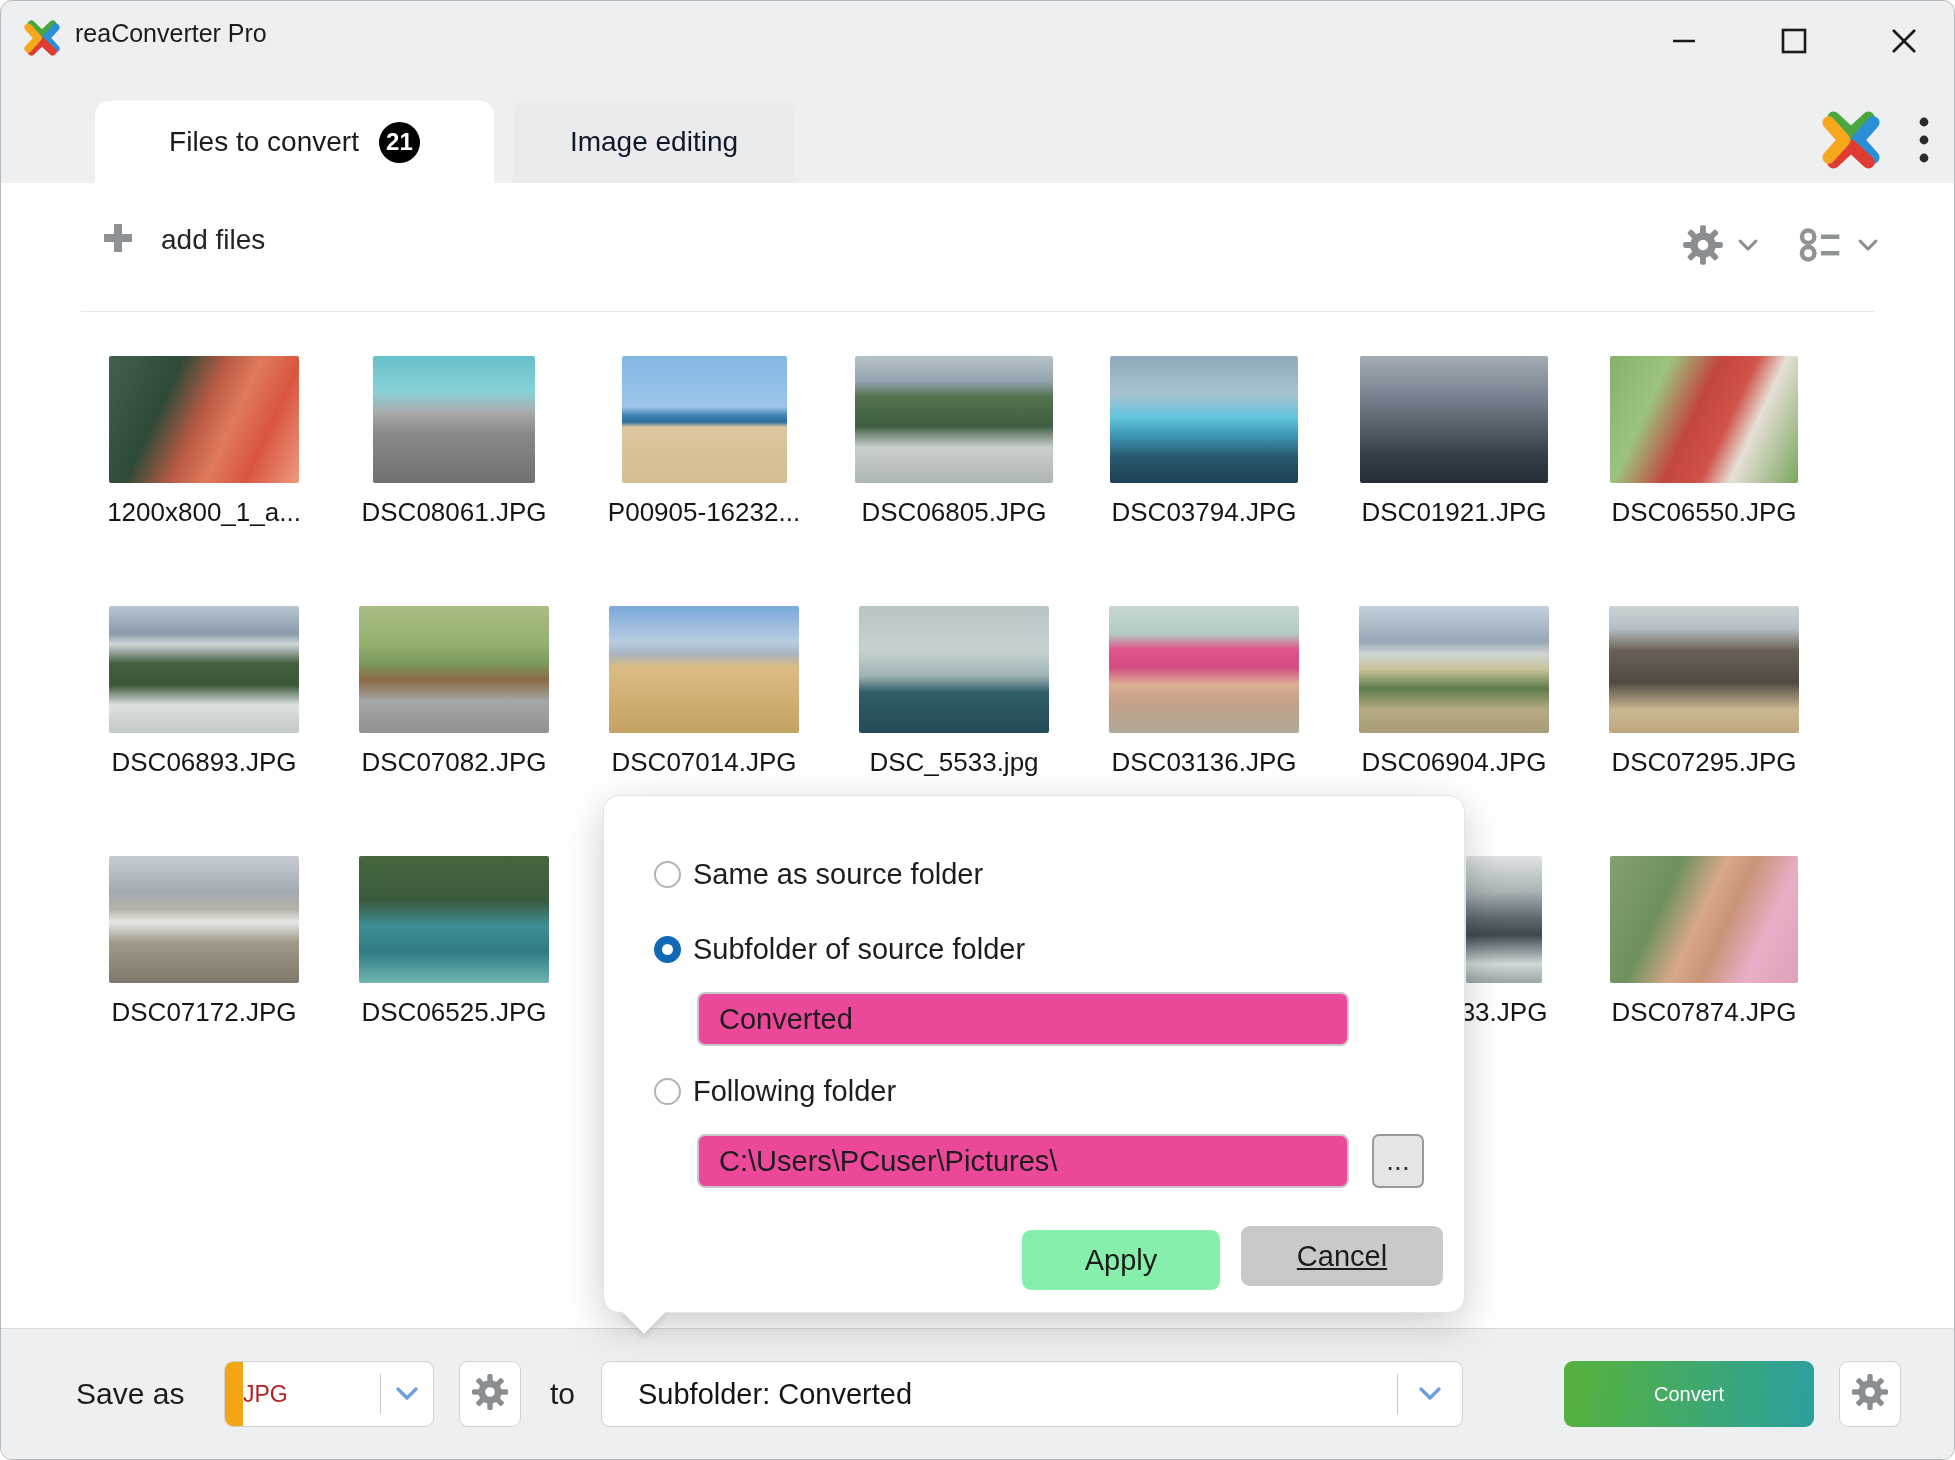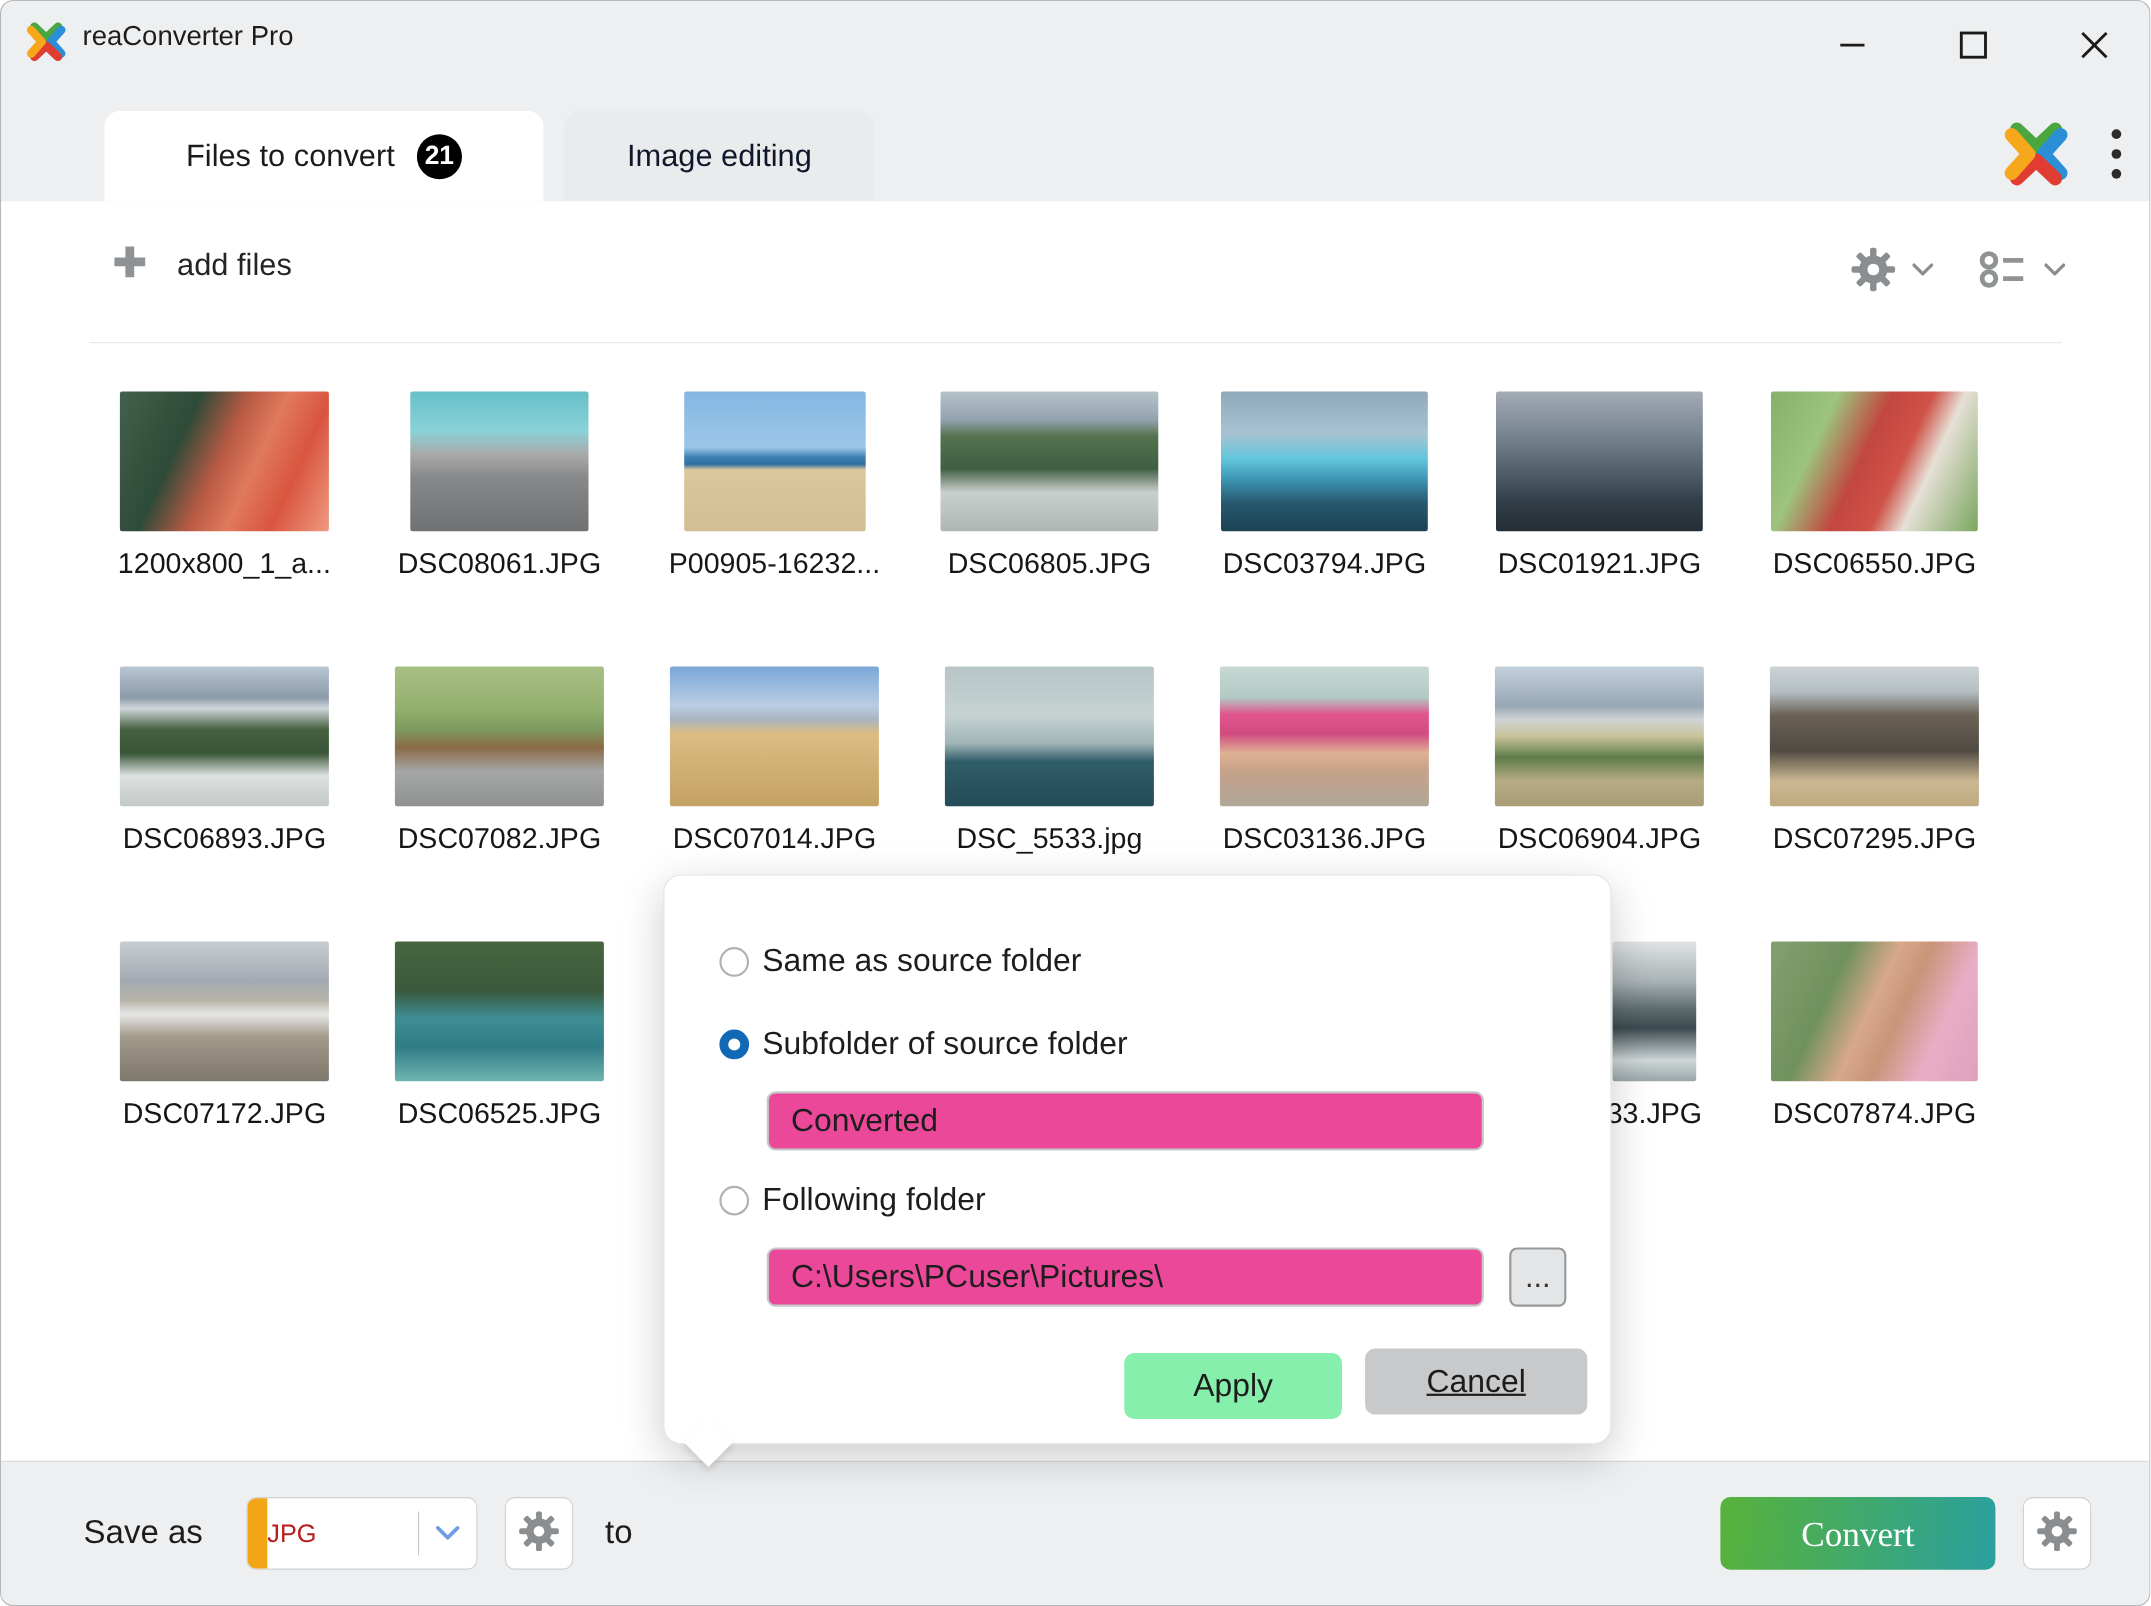--- a/index.html
+++ b/index.html
@@ -60,21 +60,21 @@
   .bb-ctl{position:absolute;top:32px;height:66px;background:#ffffff;border:1px solid #cfd1d3;border-radius:9px;box-sizing:border-box;display:flex;align-items:center;cursor:pointer;}
   .format-select{left:223px;width:210px;}
   .format-strip{width:18px;height:100%;background:#f2a516;border-radius:8px 0 0 8px;flex:0 0 auto;}
   .format-text{flex:1;font-size:23px;color:#b91c1c;}
   .ctl-divider{width:1px;height:40px;background:#c6c8ca;}
   .ctl-chev{width:52px;display:flex;align-items:center;justify-content:center;flex:0 0 auto;}
   .gear-btn{display:flex;align-items:center;justify-content:center;}
   .gear1{left:458px;width:62px;}
   .dest-select{left:600px;width:862px;}
   .dest-text{flex:1;font-size:29px;color:#141414;padding-left:36px;}
-  .convert-btn{position:absolute;left:1563px;top:32px;width:250px;height:66px;border:none;border-radius:9px;background:linear-gradient(95deg,#57b23a 0%,#2aa09e 100%);color:#ffffff;font-family:Liberation Serif, serif;font-size:32px;cursor:pointer;}
+  .convert-btn{position:absolute;left:1563px;top:32px;width:250px;height:66px;border:none;border-radius:9px;background:linear-gradient(95deg,#57b23a 0%,#2aa09e 100%);color:#ffffff;font-family:Liberation Sans, sans-serif;font-size:20px;cursor:pointer;}
   .gear2{left:1838px;width:62px;}
 </style>
 </head>
 <body>
 
 <div class="window">
 
   <div class="titlebar">
     <div class="title-left">
       <span>
@@ -356,20 +356,29 @@
             <rect x="16.8" y="10.4" width="6" height="3.2" rx="1" transform="rotate(45 12 12)"></rect>
             <circle cx="12" cy="12" r="7"></circle>
           </g>
           <circle cx="12" cy="12" r="2.9" fill="#ffffff"></circle>
         </svg>
       </span>
     </div>
 
     <span class="bb-label" style="left:549px;">to</span>
 
+    <div class="bb-ctl dest-select">
+      <span class="dest-text">Subfolder: Converted</span>
+      <span class="ctl-divider"></span>
+      <span class="ctl-chev" style="width:64px;">
+        <svg width="26" height="16" viewBox="0 0 26 16">
+            <polyline points="4,3 13,12 22,3" fill="none" stroke="#6d9ee4" stroke-width="3.4" stroke-linecap="round" stroke-linejoin="round"></polyline>
+          </svg>
+      </span>
+    </div>
 
     <button class="convert-btn">Convert</button>
 
     <div class="bb-ctl gear-btn gear2">
       <span>
         <svg width="40" height="40" viewBox="0 0 24 24">
           <g fill="#8b8e90">
             <rect x="10.4" y="1.2" width="3.2" height="6" rx="1"></rect>
             <rect x="10.4" y="16.8" width="3.2" height="6" rx="1"></rect>
             <rect x="1.2" y="10.4" width="6" height="3.2" rx="1"></rect>

